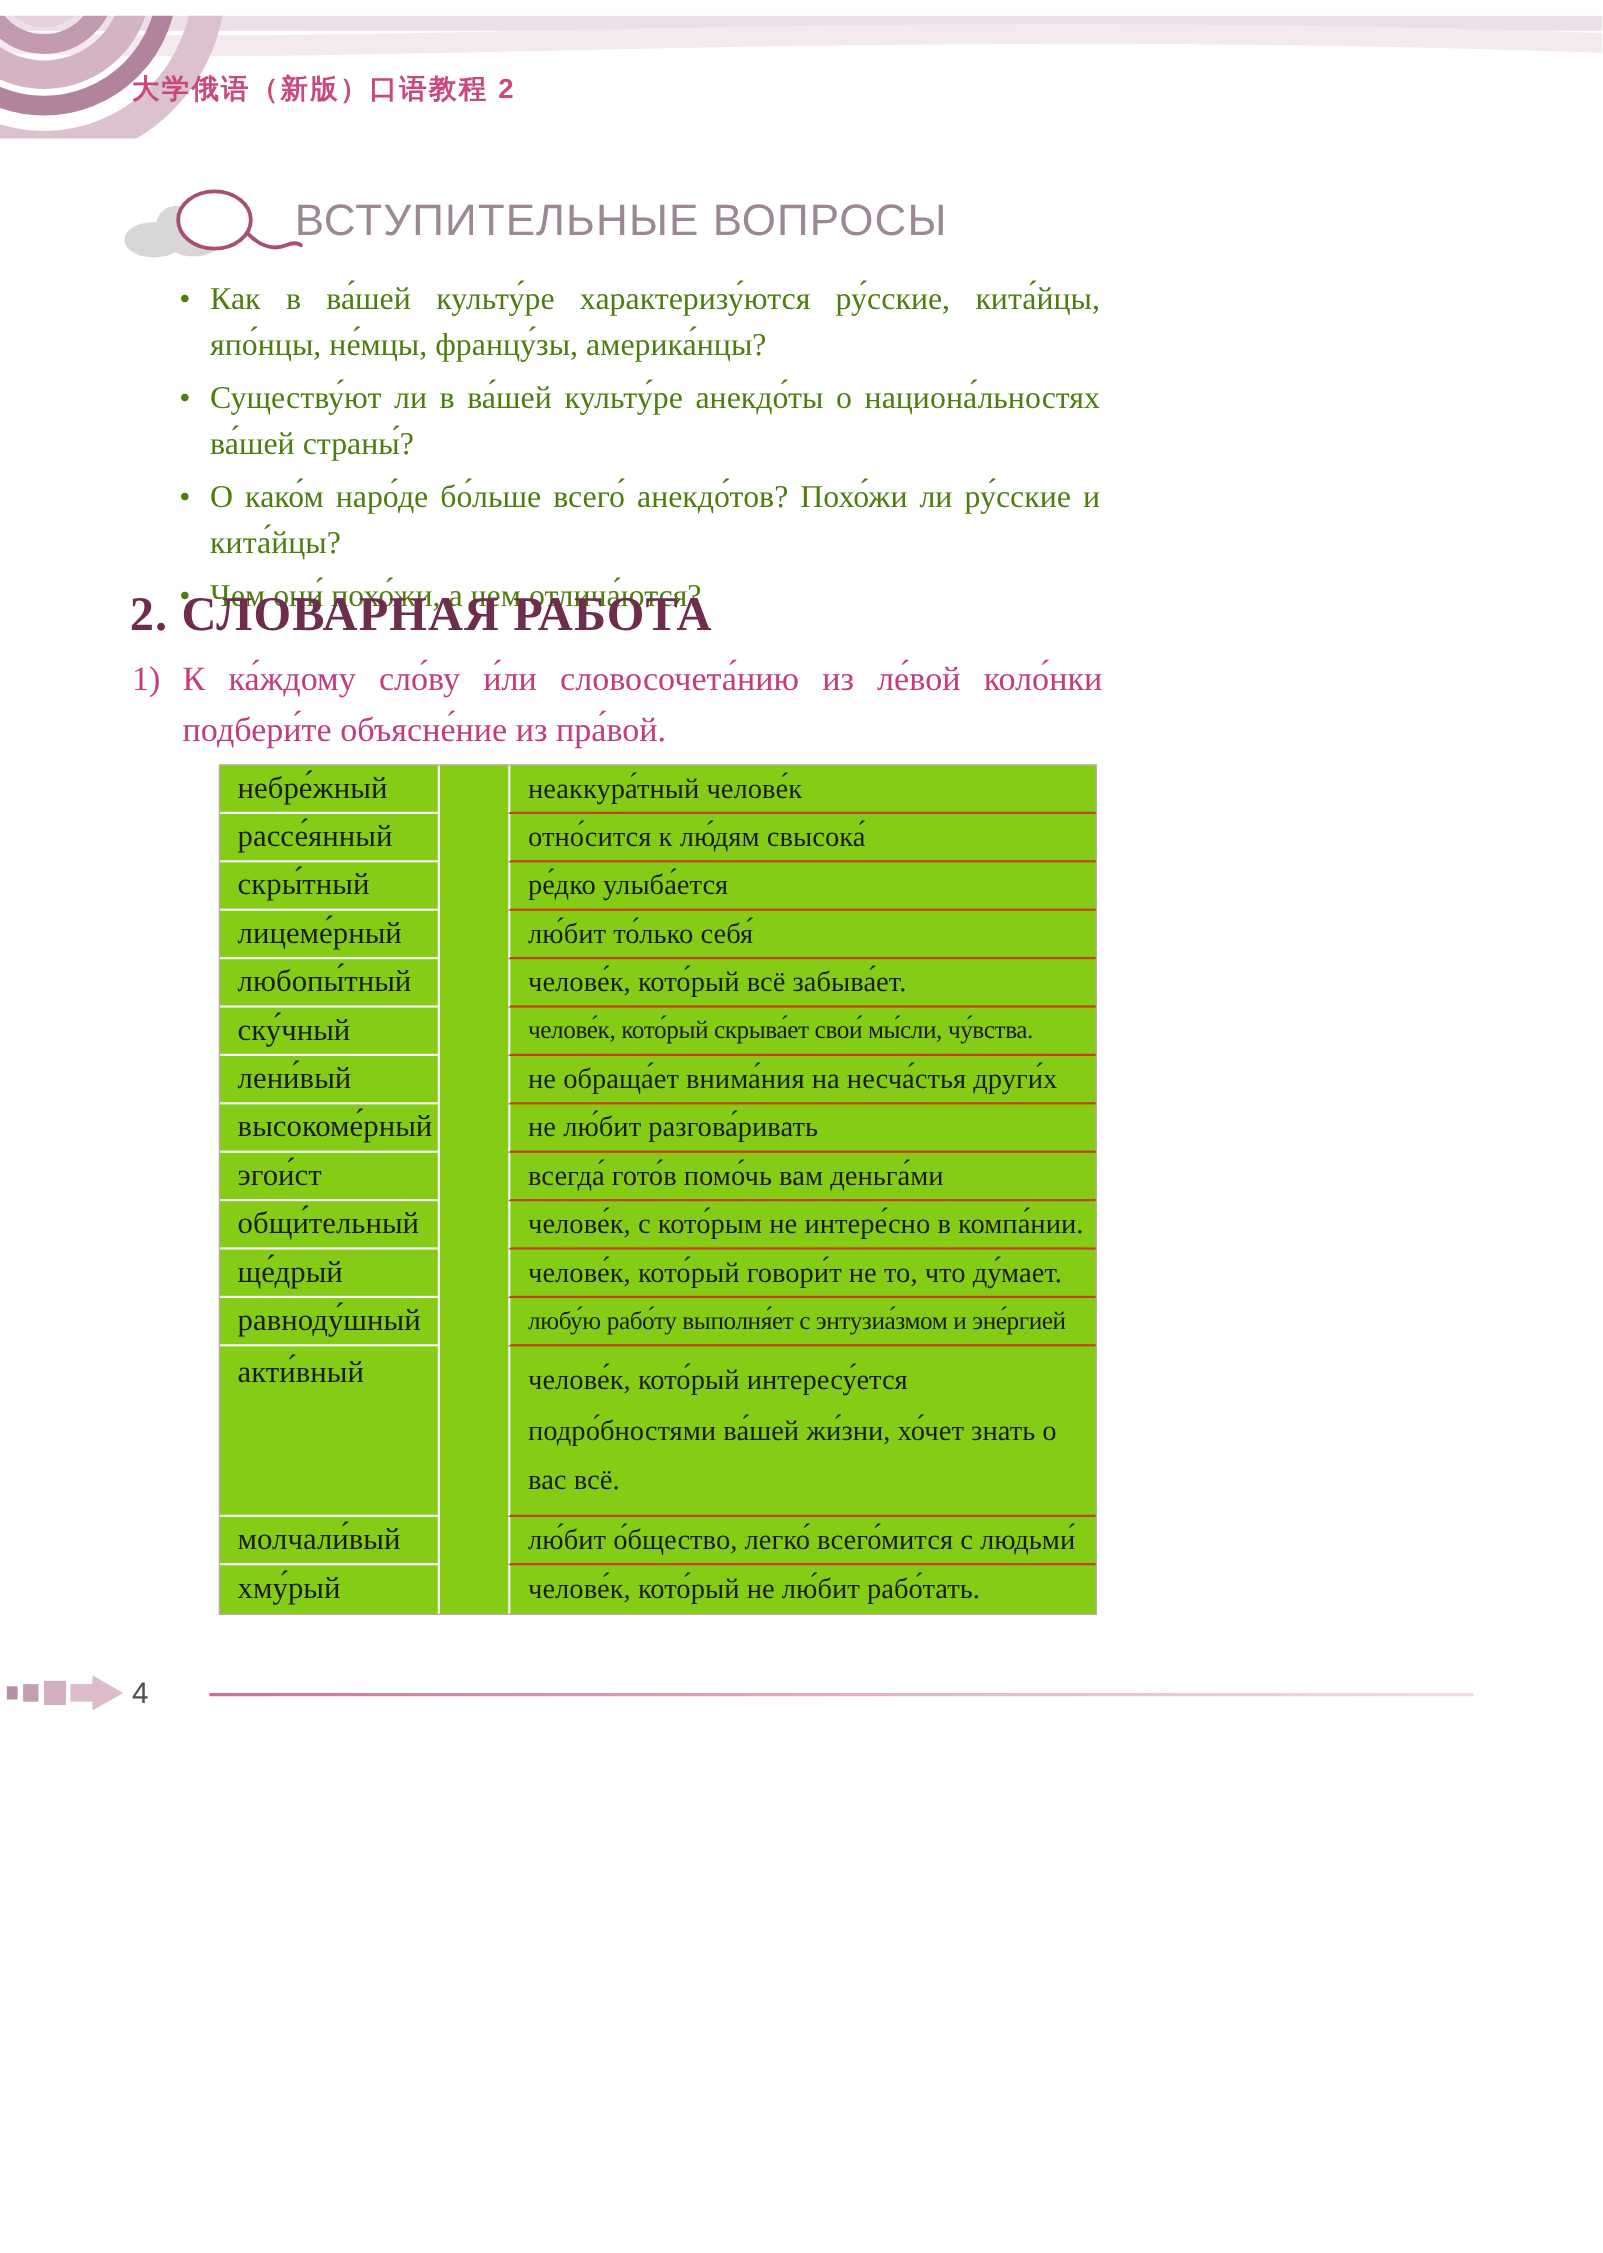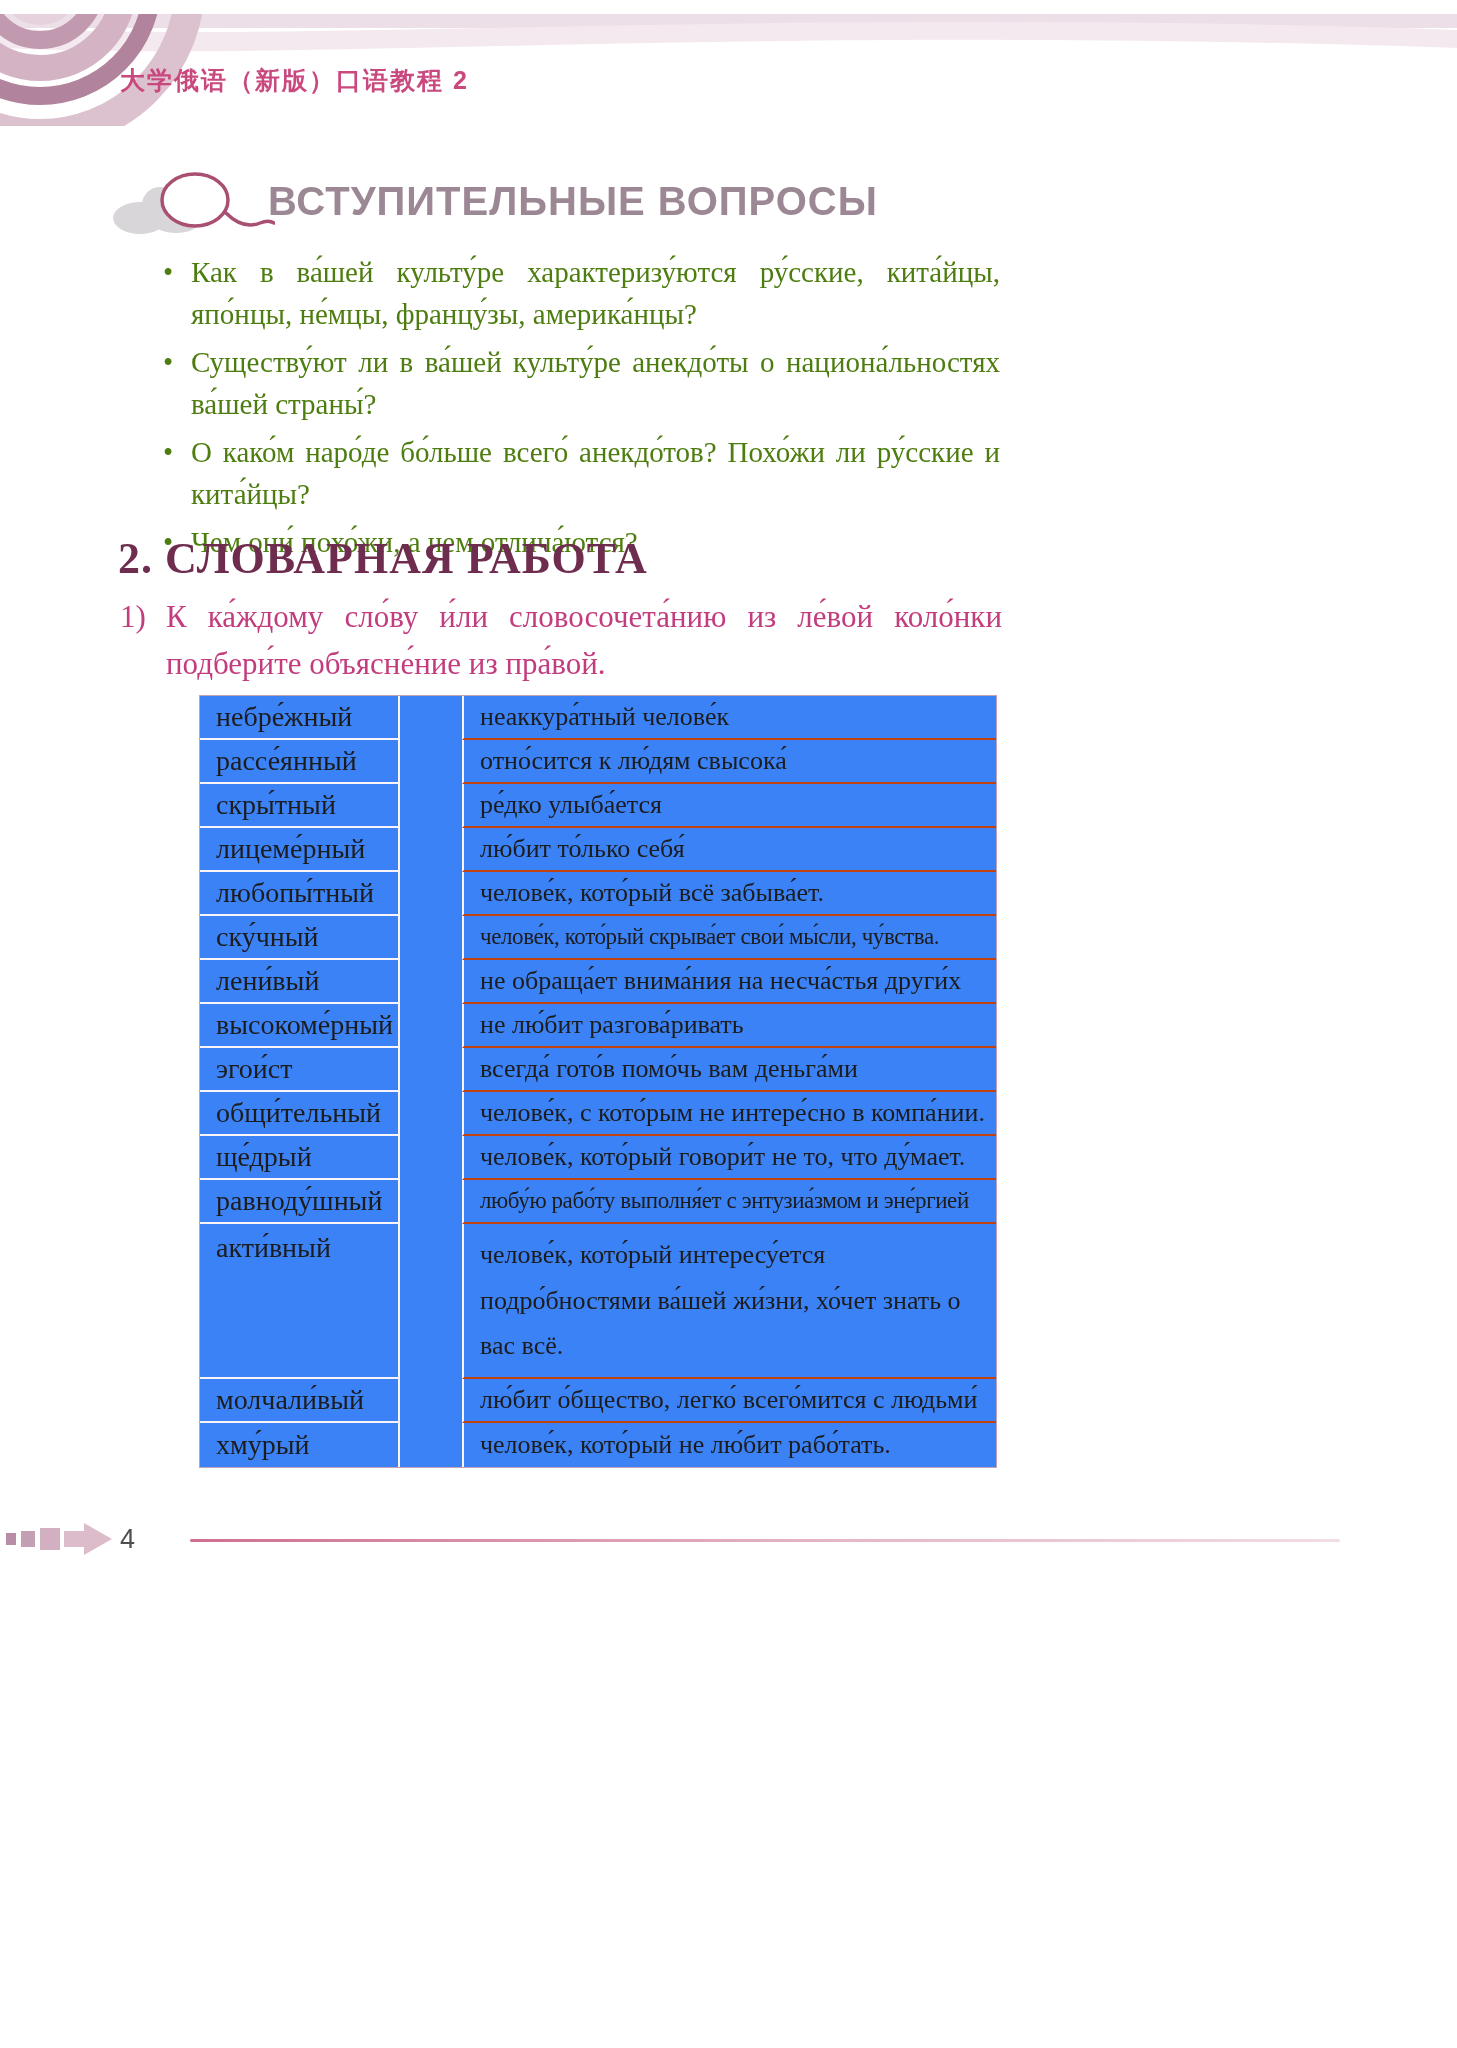--- a/index.html
+++ b/index.html
@@ -16,39 +16,39 @@
     position:absolute; top:50px; left:120px;
     font-family:"Liberation Sans","DejaVu Sans",sans-serif;
     font-weight:bold; font-size:25px; letter-spacing:2px; color:#c9497f;
   }
 
   
   .intro-icon { position:absolute; top:148px; left:110px; width:165px; height:80px; }
   .intro-title {
     position:absolute; top:165px; left:268px;
     font-family:"Liberation Sans","DejaVu Sans",sans-serif;
-    font-size:40px; font-weight:bold; letter-spacing:1px; color:#9c8794;
+    font-size:40px; font-weight:normal; letter-spacing:1px; color:#9c8794;
   }
   .bullets { position:absolute; top:237px; left:160px; width:840px; list-style:none; }
   .bullets li {
     position:relative; padding-left:31px; font-size:29px; line-height:1.45;
     text-align:justify; margin-bottom:6px; color:#4d7c0f;
   }
   .bullets li::before { content:"\2022"; position:absolute; left:3px; }
 
   
   .vocab-title { position:absolute; top:519px; left:118px; font-size:44px; font-weight:bold; color:#6e2d4e; letter-spacing:1px; }
   .task { position:absolute; top:580px; left:120px; width:882px; display:flex; color:#c23c7e; font-size:31px; line-height:1.5; }
   .task-number { width:46px; flex:none; }
   .task-text { flex:1; text-align:justify; }
 
   
   .vocab-table {
     position:absolute; top:681px; left:199px; width:798px;
-    border:1px solid #c2a3b4; background:#3b82f6;
+    border:1px solid #c2a3b4; background:#84cc16;
   }
   .trow { display:flex; }
   .cell-left {
     width:200px; flex:none; display:flex; align-items:center;
     padding:2px 6px 2px 16px; font-size:28px; min-height:44px; color:#1c1c1c;
     border-right:2px solid #faf3f7; border-bottom:2px solid #faf3f7;
   }
   .cell-mid { width:62px; flex:none; }
   .cell-right {
     flex:1; display:flex; align-items:center;

